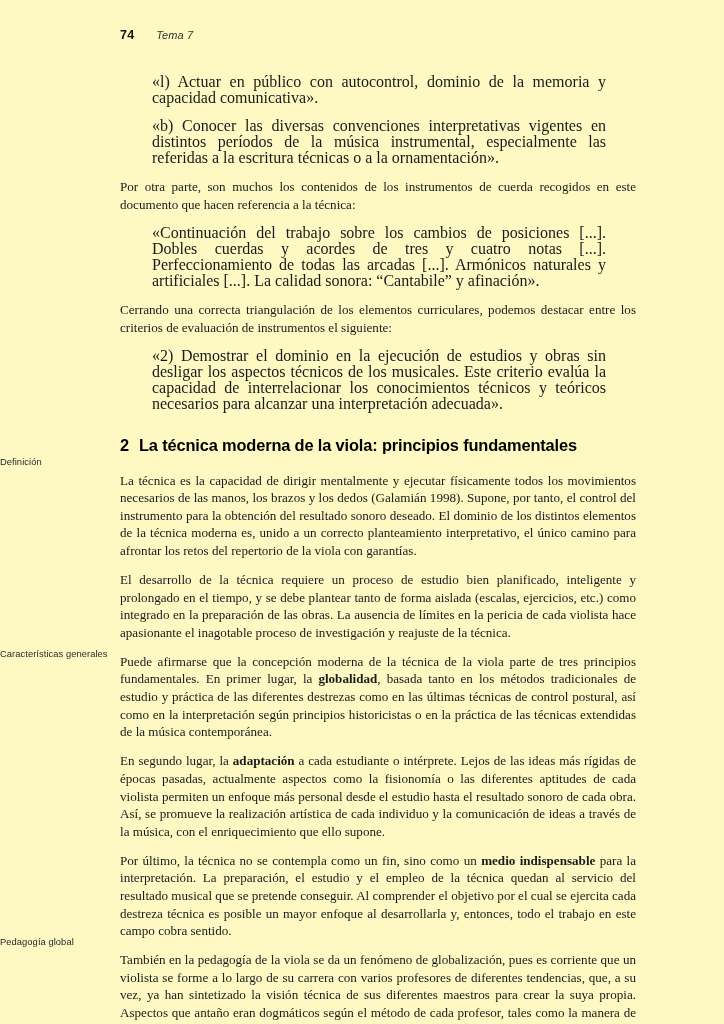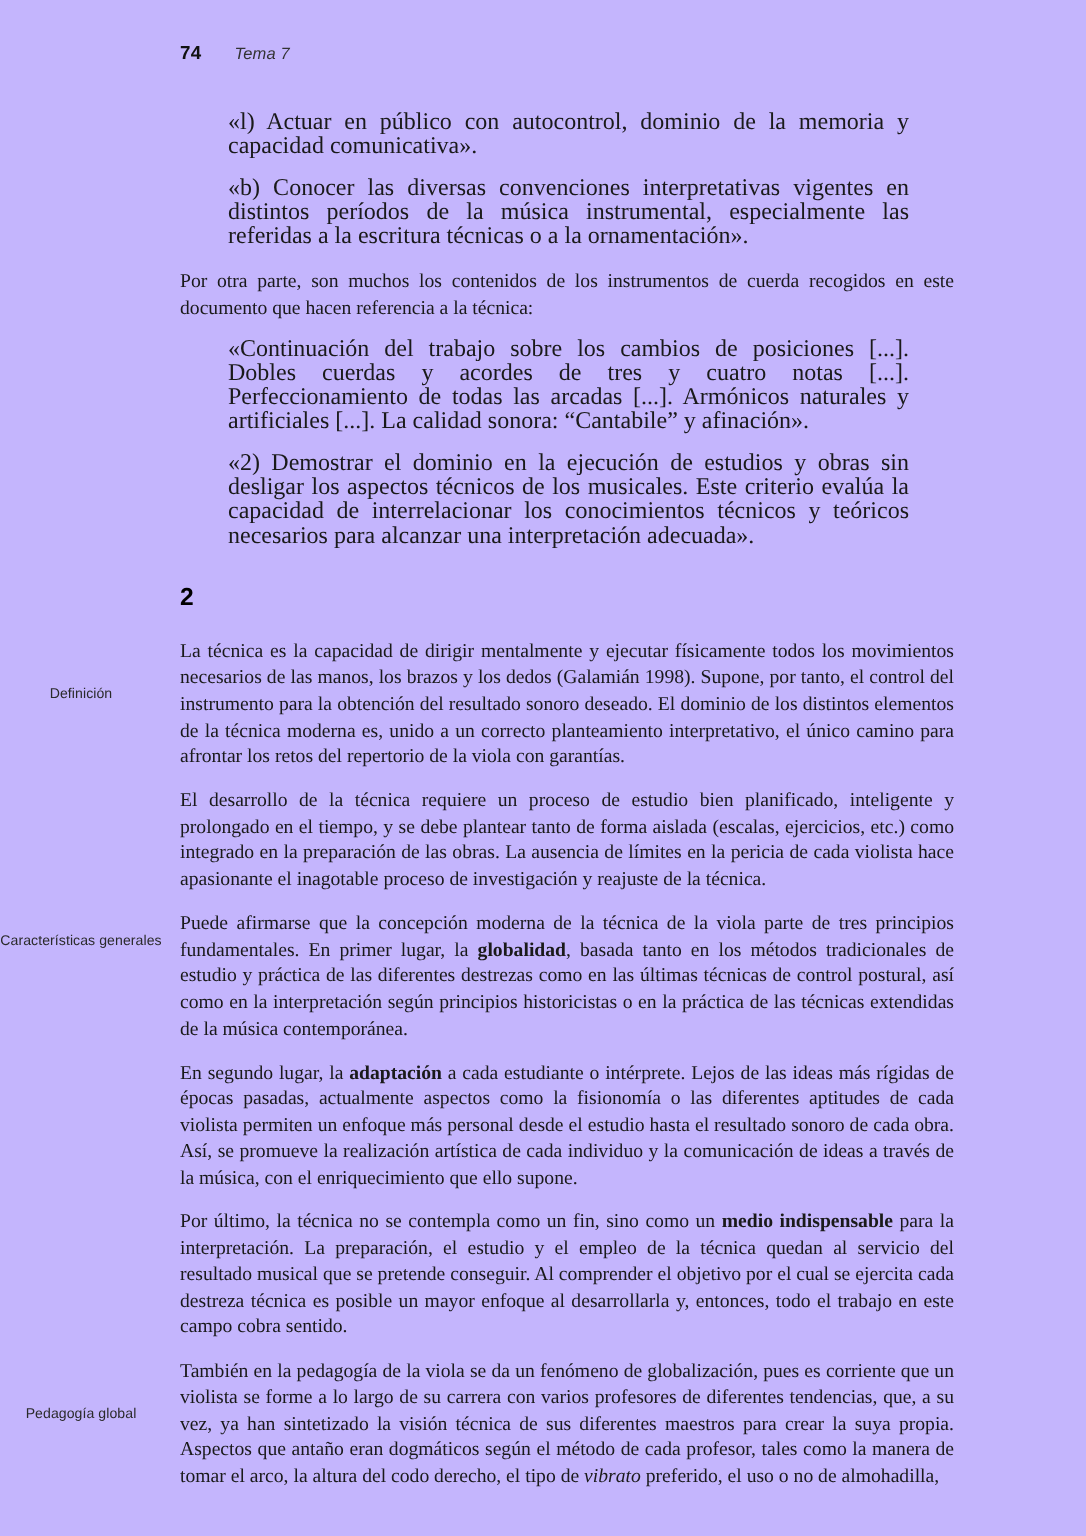--- a/index.html
+++ b/index.html
@@ -4,21 +4,21 @@
 <style>
   html, body {
     margin: 0;
     padding: 0;
     background: #ffffff;
   }
   .page {
     position: relative;
     width: 724px;
     height: 1024px;
-    background: #c4b5fd;
+    background: #fef9c3;
     overflow: hidden;
     font-family: "Liberation Serif", "DejaVu Serif", serif;
     color: #1a1a1a;
   }
 
   
   .header {
     position: absolute;
     left: 120px;
     top: 28px;
@@ -90,21 +90,21 @@
     left: 0;
     top: 0;
     width: 108px;
     height: 100%;
     pointer-events: none;
   }
   .margin-note {
     position: absolute;
     right: 0;
     width: 108px;
-    text-align: center;
+    text-align: left;
     font-family: "Liberation Sans", "DejaVu Sans", sans-serif;
     font-size: 9.4px;
     line-height: 13.5px;
     color: #2a2a2a;
     letter-spacing: 0.05px;
   }
 
   b, strong { font-weight: bold; }
   i, em { font-style: italic; }
 </style>
@@ -113,32 +113,34 @@
 
 <div class="page">
 
   <div class="header">
     <span class="folio">74</span>
     <span class="running-title">Tema 7</span>
   </div>
 
   <div class="marginalia">
       <div class="margin-note" style="top: 455px;">Definición</div>
-      <div class="margin-note" style="top: 620px;">Características generales</div>
+      <div class="margin-note" style="top: 647px;">Características generales</div>
       <div class="margin-note" style="top: 935px;">Pedagogía global</div>
     </div>
 
   <div class="content">
       <blockquote class="quote">«l) Actuar en público con autocontrol, dominio de la memoria y capacidad comunicativa».</blockquote>
       <blockquote class="quote">«b) Conocer las diversas convenciones interpretativas vigentes en distintos períodos de la música instrumental, especialmente las referidas a la escritura técnicas o a la ornamentación».</blockquote>
       <p class="body-par">Por otra parte, son muchos los contenidos de los instrumentos de cuerda recogidos en este documento que hacen referencia a la técnica:</p>
       <blockquote class="quote">«Continuación del trabajo sobre los cambios de posiciones [...]. Dobles cuerdas y acordes de tres y cuatro notas [...]. Perfeccionamiento de todas las arcadas [...]. Armónicos naturales y artificiales [...]. La calidad sonora: “Cantabile” y afinación».</blockquote>
+      <p class="body-par">Cerrando una correcta triangulación de los elementos curriculares, podemos destacar entre los criterios de evaluación de instrumentos el siguiente:</p>
       <blockquote class="quote">«2) Demostrar el dominio en la ejecución de estudios y obras sin desligar los aspectos técnicos de los musicales. Este criterio evalúa la capacidad de interrelacionar los conocimientos técnicos y teóricos necesarios para alcanzar una interpretación adecuada».</blockquote>
       <h2 class="section-heading">
         <span class="sec-num">2</span>
+        <span>La técnica moderna de la viola: principios fundamentales</span>
       </h2>
       <p class="body-par">La técnica es la capacidad de dirigir mentalmente y ejecutar físicamente todos los movimientos necesarios de las manos, los brazos y los dedos (Galamián 1998). Supone, por tanto, el control del instrumento para la obtención del resultado sonoro deseado. El dominio de los distintos elementos de la técnica moderna es, unido a un correcto planteamiento interpretativo, el único camino para afrontar los retos del repertorio de la viola con garantías.</p>
       <p class="body-par">El desarrollo de la técnica requiere un proceso de estudio bien planificado, inteligente y prolongado en el tiempo, y se debe plantear tanto de forma aislada (escalas, ejercicios, etc.) como integrado en la preparación de las obras. La ausencia de límites en la pericia de cada violista hace apasionante el inagotable proceso de investigación y reajuste de la técnica.</p>
       <p class="body-par">Puede afirmarse que la concepción moderna de la técnica de la viola parte de tres principios fundamentales. En primer lugar, la <b>globalidad</b>, basada tanto en los métodos tradicionales de estudio y práctica de las diferentes destrezas como en las últimas técnicas de control postural, así como en la interpretación según principios historicistas o en la práctica de las técnicas extendidas de la música contemporánea.</p>
       <p class="body-par">En segundo lugar, la <b>adaptación</b> a cada estudiante o intérprete. Lejos de las ideas más rígidas de épocas pasadas, actualmente aspectos como la fisionomía o las diferentes aptitudes de cada violista permiten un enfoque más personal desde el estudio hasta el resultado sonoro de cada obra. Así, se promueve la realización artística de cada individuo y la comunicación de ideas a través de la música, con el enriquecimiento que ello supone.</p>
       <p class="body-par">Por último, la técnica no se contempla como un fin, sino como un <b>medio indispensable</b> para la interpretación. La preparación, el estudio y el empleo de la técnica quedan al servicio del resultado musical que se pretende conseguir. Al comprender el objetivo por el cual se ejercita cada destreza técnica es posible un mayor enfoque al desarrollarla y, entonces, todo el trabajo en este campo cobra sentido.</p>
       <p class="body-par">También en la pedagogía de la viola se da un fenómeno de globalización, pues es corriente que un violista se forme a lo largo de su carrera con varios profesores de diferentes tendencias, que, a su vez, ya han sintetizado la visión técnica de sus diferentes maestros para crear la suya propia. Aspectos que antaño eran dogmáticos según el método de cada profesor, tales como la manera de tomar el arco, la altura del codo derecho, el tipo de <i>vibrato</i> preferido, el uso o no de almohadilla,</p>
     </div>
 
 </div>

